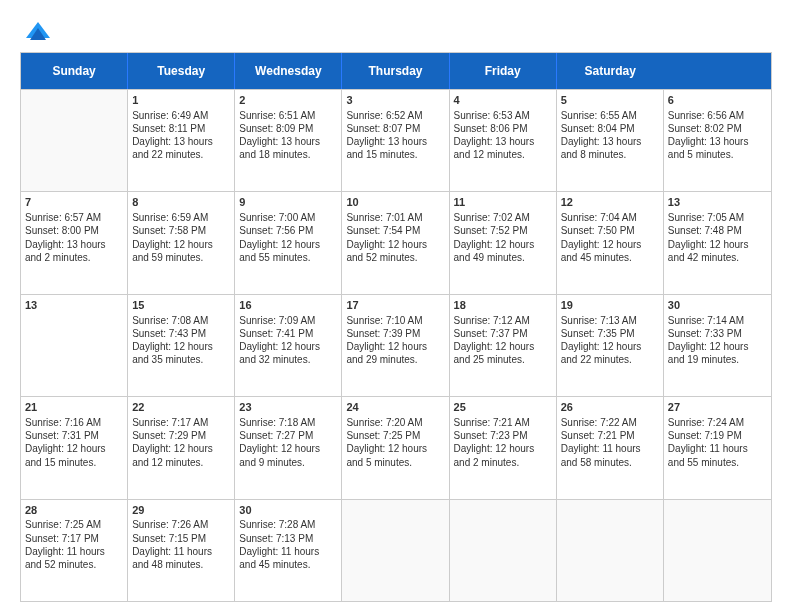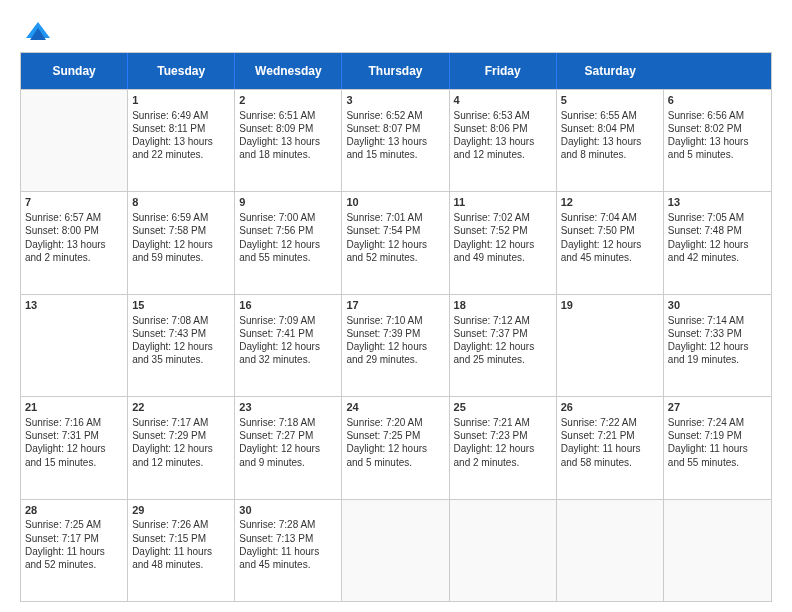--- a/index.html
+++ b/index.html
@@ -218,20 +218,21 @@
           <div class="cal-cell">
             <span class="day-num">17</span>
             <div class="cell-content">Sunrise: 7:10 AM<br>Sunset: 7:39 PM<br>Daylight: 12 hours and 29 minutes.</div>
           </div>
           <div class="cal-cell">
             <span class="day-num">18</span>
             <div class="cell-content">Sunrise: 7:12 AM<br>Sunset: 7:37 PM<br>Daylight: 12 hours and 25 minutes.</div>
           </div>
           <div class="cal-cell">
             <span class="day-num">19</span>
+            <div class="cell-content">Sunrise: 7:13 AM<br>Sunset: 7:35 PM<br>Daylight: 12 hours and 22 minutes.</div>
           </div>
           <div class="cal-cell">
             <span class="day-num">30</span>
             <div class="cell-content">Sunrise: 7:14 AM<br>Sunset: 7:33 PM<br>Daylight: 12 hours and 19 minutes.</div>
           </div>
         </div>
         <div class="cal-row">
           <div class="cal-cell">
             <span class="day-num">21</span>
             <div class="cell-content">Sunrise: 7:16 AM<br>Sunset: 7:31 PM<br>Daylight: 12 hours and 15 minutes.</div>

